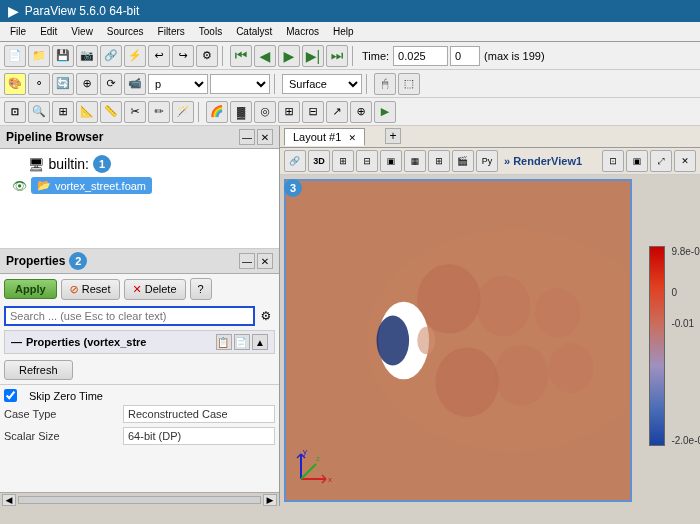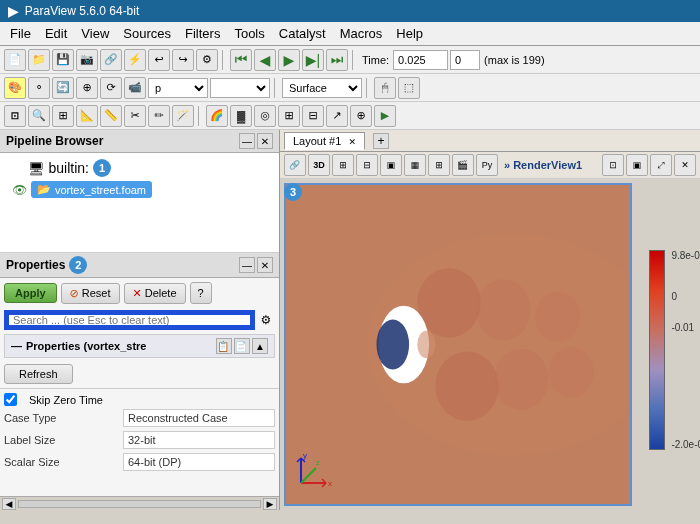--- a/index.html
+++ b/index.html
@@ -4,21 +4,21 @@
   <style>
     * { box-sizing: border-box; margin: 0; padding: 0; }
     body { font-family: 'Segoe UI', Arial, sans-serif; font-size: 12px; background: #d4d0c8; width: 700px; height: 524px; overflow: hidden; }
     
     
     .title-bar { background: #1a6496; color: white; padding: 3px 8px; font-size: 12px; display: flex; align-items: center; }
     .title-bar .icon { margin-right: 6px; font-size: 14px; }
     
     
     .menu-bar { background: #f0f0f0; border-bottom: 1px solid #999; padding: 2px 4px; display: flex; gap: 2px; }
-    .menu-item { padding: 2px 6px; cursor: pointer; font-size: 13px; }
+    .menu-item { padding: 2px 6px; cursor: pointer; font-size: 10px; }
     
     
     .toolbar { background: #f0f0f0; border-bottom: 1px solid #ccc; padding: 2px 4px; display: flex; align-items: center; gap: 2px; min-height: 28px; flex-wrap: wrap; }
     .toolbar-btn { width: 22px; height: 22px; background: #e8e8e8; border: 1px solid #aaa; cursor: pointer; display: flex; align-items: center; justify-content: center; font-size: 11px; border-radius: 2px; }
     .toolbar-separator { width: 4px; height: 20px; border-left: 1px solid #aaa; margin: 0 2px; }
     .toolbar-select { height: 20px; font-size: 11px; border: 1px solid #aaa; background: white; padding: 0 2px; }
     .toolbar-input { height: 20px; font-size: 11px; border: 1px solid #aaa; background: white; padding: 0 4px; width: 50px; }
     .toolbar-label { font-size: 11px; padding: 0 2px; }
     
     
@@ -40,40 +40,40 @@
     
     
     .properties-panel { flex: 1; display: flex; flex-direction: column; overflow: hidden; }
     .props-toolbar { padding: 4px; display: flex; gap: 4px; align-items: center; }
     .apply-btn { background: linear-gradient(to bottom, #90d070, #60a840); border: 1px solid #4a8030; color: #1a4010; padding: 3px 10px; cursor: pointer; border-radius: 3px; font-size: 11px; font-weight: bold; }
     .reset-btn { background: linear-gradient(to bottom, #f0f0f0, #d8d8d8); border: 1px solid #aaa; padding: 3px 8px; cursor: pointer; border-radius: 3px; font-size: 11px; display: flex; align-items: center; gap: 3px; }
     .delete-btn { background: linear-gradient(to bottom, #f0f0f0, #d8d8d8); border: 1px solid #aaa; padding: 3px 8px; cursor: pointer; border-radius: 3px; font-size: 11px; display: flex; align-items: center; gap: 3px; }
     .help-btn { background: linear-gradient(to bottom, #f0f0f0, #d8d8d8); border: 1px solid #aaa; width: 22px; height: 22px; cursor: pointer; border-radius: 3px; font-size: 11px; display: flex; align-items: center; justify-content: center; }
     
     .search-area { padding: 2px 4px; display: flex; align-items: center; gap: 2px; }
-    .search-input { flex: 1; height: 20px; font-size: 11px; border: 5px solid #1d4ed8; padding: 0 4px; color: #888; }
+    .search-input { flex: 1; height: 20px; font-size: 11px; border: 2px solid #1d4ed8; padding: 0 4px; color: #888; }
     .search-gear { width: 18px; height: 18px; font-size: 12px; cursor: pointer; display: flex; align-items: center; justify-content: center; }
     
     .props-section { background: #e8e8f0; border: 1px solid #ccc; margin: 2px 4px; padding: 3px 6px; display: flex; align-items: center; justify-content: space-between; font-size: 11px; font-weight: bold; }
     .props-section-btns { display: flex; gap: 2px; }
     
     .refresh-area { padding: 4px; border-bottom: 1px solid #ccc; }
     .refresh-btn { background: linear-gradient(to bottom, #f0f0f0, #d8d8d8); border: 1px solid #aaa; padding: 3px 14px; cursor: pointer; border-radius: 3px; font-size: 11px; }
     
     .props-form { padding: 4px; display: flex; flex-direction: column; gap: 2px; overflow-y: auto; }
     .form-row { display: flex; align-items: center; min-height: 20px; }
     .form-label { width: 90px; font-size: 11px; color: #333; }
     .form-value { flex: 1; font-size: 11px; color: #333; background: white; border: 1px solid #ccc; padding: 1px 4px; height: 18px; margin-left: 29px; }
     .checkbox-row { display: flex; align-items: center; gap: 12px; font-size: 11px; }
     
     
     .right-panel { flex: 1; display: flex; flex-direction: column; background: #d4d0c8; }
     
     
-    .tab-bar { background: #e8e4dc; border-bottom: 1px solid #999; display: flex; align-items: center; padding: 2px 4px; gap: 8px; }
+    .tab-bar { background: #e8e4dc; border-bottom: 1px solid #999; display: flex; align-items: flex-start; padding: 2px 4px; gap: 20px; }
     .tab-active { background: white; border: 1px solid #999; border-bottom: 1px solid white; padding: 2px 8px; font-size: 11px; cursor: pointer; margin-bottom: -1px; }
     .tab-add { width: 16px; height: 16px; background: #e0e0e0; border: 1px solid #aaa; font-size: 12px; cursor: pointer; display: flex; align-items: center; justify-content: center; }
     
     
     .render-toolbar { background: #e8e4dc; border-bottom: 1px solid #ccc; padding: 2px 4px; display: flex; align-items: center; gap: 2px; }
     .render-view-label { font-size: 11px; font-weight: bold; color: #1a4080; margin-left: 4px; cursor: pointer; }
     
     
     .viewport-area { flex: 1; display: flex; position: relative; background: #d4d0c8; padding: 4px; }
     .viewport-inner { flex: 1; display: flex; gap: 4px; }
@@ -263,24 +263,20 @@
         <div class="props-form">
           <div class="checkbox-row">
             <input type="checkbox" checked="" style="">
             <span>Skip Zero Time</span>
           </div>
           <div class="form-row">
             <span class="form-label">Case Type</span>
             <input class="form-value" value="Reconstructed Case" style="">
           </div>
           <div class="form-row">
-            <span class="form-label">Label Size</span>
-            <input class="form-value" value="32-bit" style="">
-          </div>
-          <div class="form-row">
             <span class="form-label">Scalar Size</span>
             <input class="form-value" value="64-bit (DP)" style="">
           </div>
         </div>
       </div>
     </div>
 
     <div class="h-scrollbar" style="display:flex; align-items:center; padding: 0 2px; gap:2px;">
       <button style="width:14px;height:12px;font-size:9px;border:1px solid #aaa;background:#e0e0e0;cursor:pointer">◀</button>
       <div style="flex:1;height:8px;background:#d0d0d0;border:1px solid #aaa"></div>

